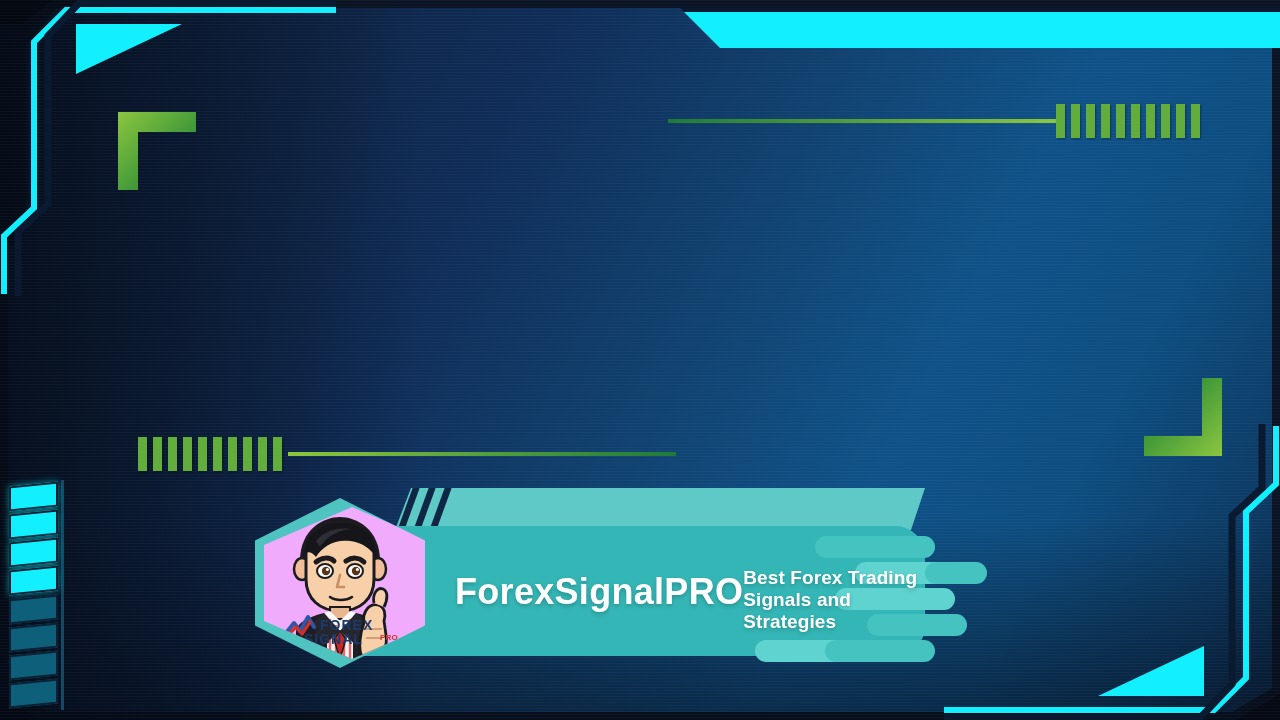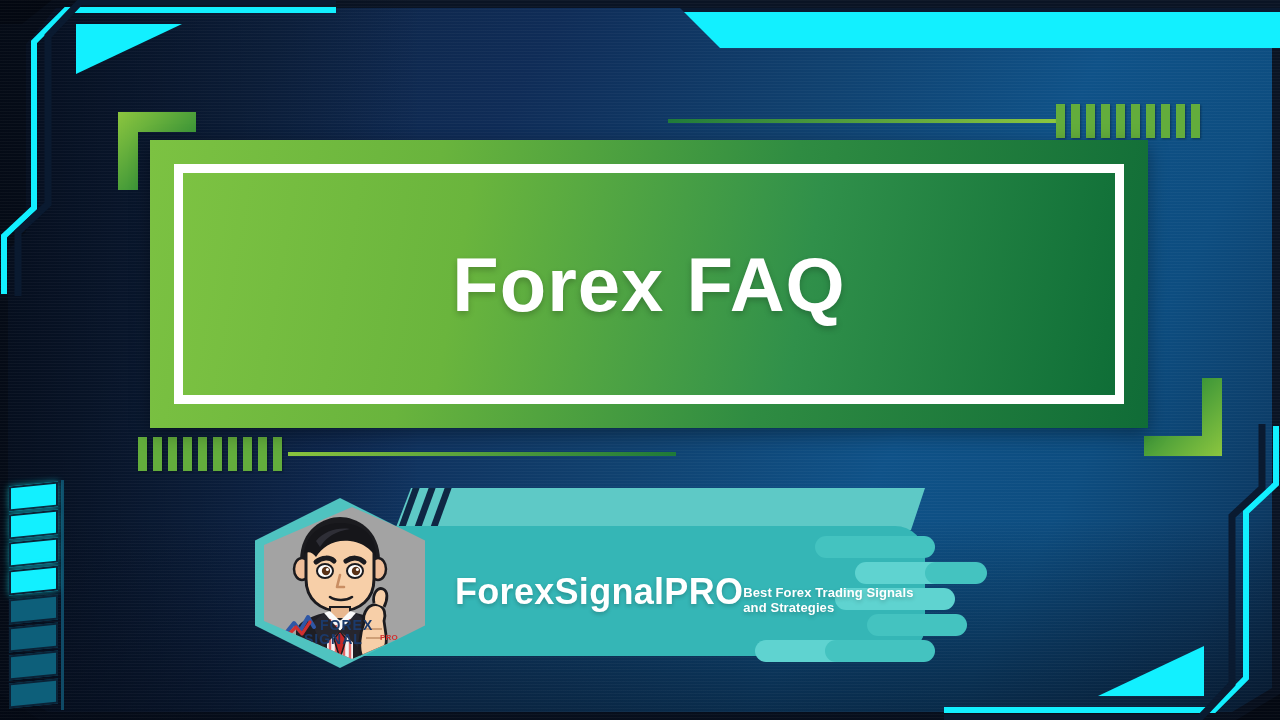--- a/index.html
+++ b/index.html
@@ -207,39 +207,39 @@
   .brandtext{
     position:absolute; left:200px; top:44px; width:470px; height:120px;
     display:flex; align-items:center; justify-content:center;
     z-index:5;
   }
   .bt1{
     color:#fff; font-size:36px; font-weight:bold; letter-spacing:.3px;
     text-shadow:0 2px 4px rgba(0,0,0,.22); line-height:1.05;
   }
   .bt2{
-    color:#fff; font-size:13px; font-weight:bold; letter-spacing:.1px;
+    color:#fff; font-size:19px; font-weight:bold; letter-spacing:.1px;
     text-shadow:0 2px 4px rgba(0,0,0,.22); margin-top:16px;
   }
 
   
   .pill{ position:absolute; height:22px; border-radius:12px; background:#44c3c0; }
   .pill.d{ background:#5fd3d0; }
 
   
   .hex{
     position:absolute; left:0px; top:10px; width:170px; height:170px;
     background:#4fc3c0;
     clip-path:polygon(50% 0%, 100% 25%, 100% 75%, 50% 100%, 0% 75%, 0% 25%);
     z-index:8;
     filter:drop-shadow(0 4px 8px rgba(0,0,0,.35));
   }
   .hex .hexin{
     position:absolute; left:9px; top:9px; width:176px; height:152px;
-    background:#a3a3a3;
+    background:#f0abfc;
     clip-path:polygon(50% 0%, 100% 25%, 100% 75%, 50% 100%, 0% 75%, 0% 25%);
     overflow:hidden;
     padding-left:23px;
   }
   .mascot{ position:absolute; left:0; top:0; width:152px; height:152px; }
   .logotext{
     position:absolute; left:0; bottom:10px; width:152px; text-align:center;
     font-size:9px; font-weight:bold; color:#1b3a6b; line-height:1.02;
     letter-spacing:.2px;
   }
@@ -307,27 +307,20 @@
     <div class="dash"></div>
     <div class="dash"></div>
     <div class="dash"></div>
     <div class="dash"></div>
     <div class="dash"></div>
     <div class="dash"></div>
     <div class="dash"></div>
     <div class="line rev"></div>
   </div>
 
-  <div class="greenbox">
-    <div class="inner">
-      <div class="inner2">
-        <div class="gtitle">Forex FAQ</div>
-      </div>
-    </div>
-  </div>
 
   <div class="brandwrap">
 
     <div class="band-top"></div>
     <div class="slash" style="left:150px;"></div>
     <div class="slash" style="left:166px;"></div>
     <div class="slash" style="left:182px;"></div>
 
     <div class="band-main"></div>
 

